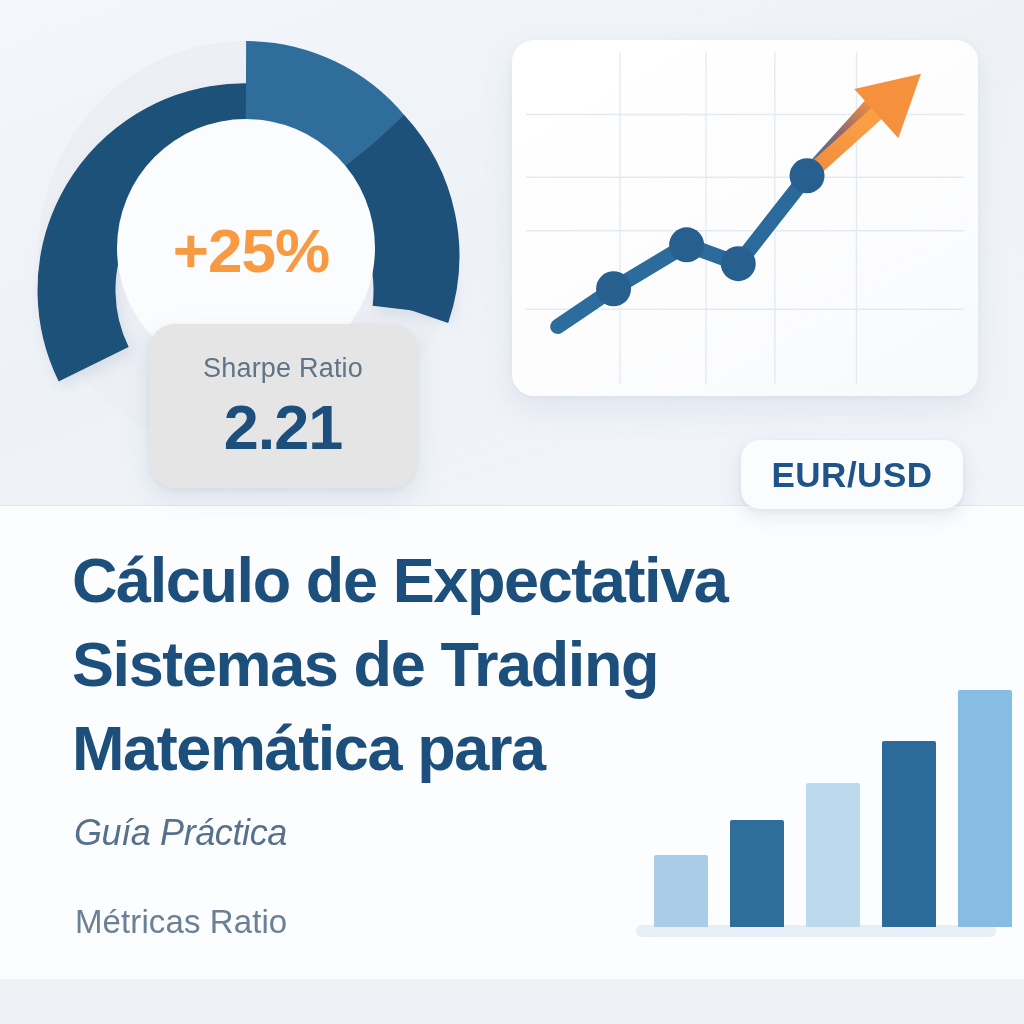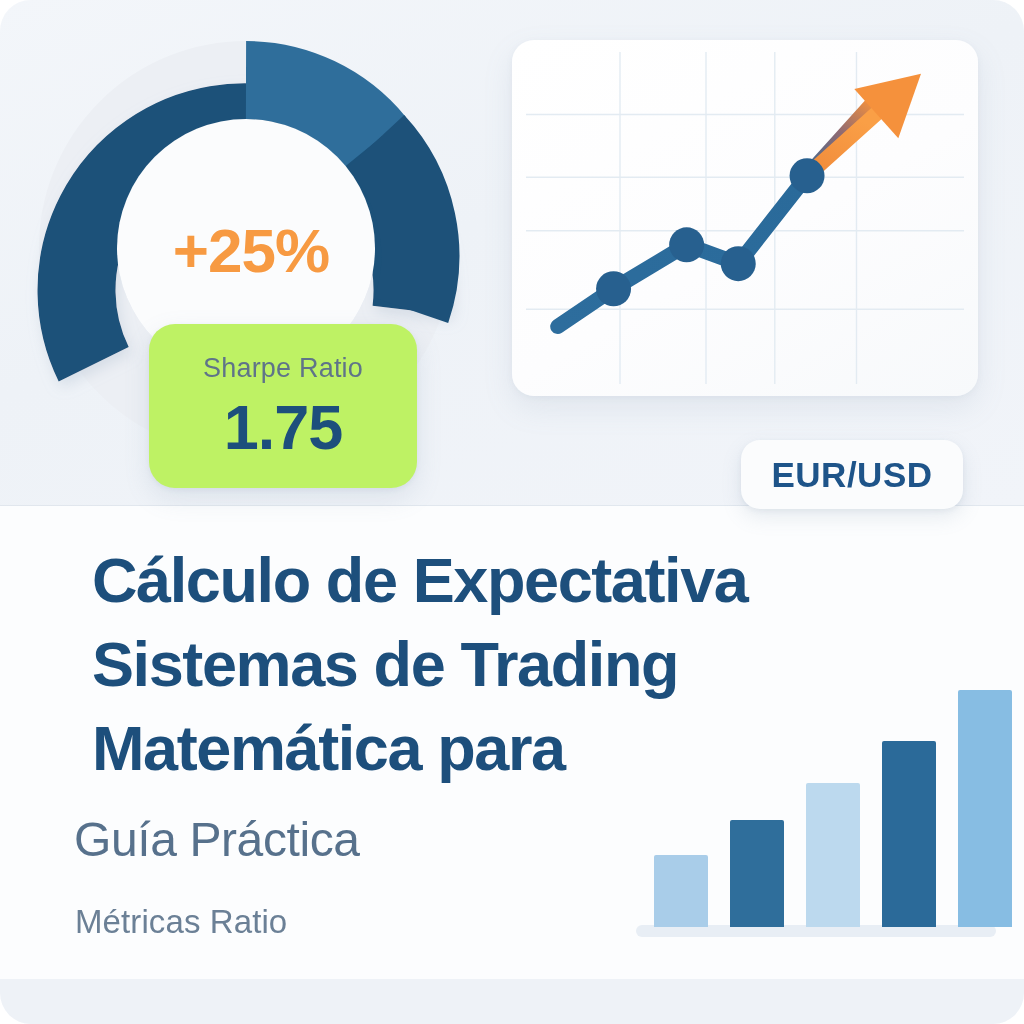--- a/index.html
+++ b/index.html
@@ -7,21 +7,20 @@
     width:1024px;height:1024px;
     font-family:"Liberation Sans","DejaVu Sans",sans-serif;
     background:#ffffff;
     overflow:hidden;
   }
   #poster{
     position:relative;
     width:1024px;height:1024px;
     background:#fdfdfe;
     overflow:hidden;
-    border-radius:31px;
   }
 
   
   .hero{
     position:absolute;left:0;top:0;width:1024px;height:506px;
     background:linear-gradient(160deg,#f3f6fa 0%,#eef2f7 45%,#f1f4f9 100%);
   }
   .hero:after{
     content:"";position:absolute;left:0;bottom:0;width:100%;height:1px;
     background:rgba(160,175,195,.18);
@@ -52,21 +51,21 @@
   .center-pct{
     position:absolute;left:104px;top:186px;width:250px;height:80px;
     display:flex;align-items:center;justify-content:center;
     font-size:62px;font-weight:bold;letter-spacing:-1px;
     color:#f79a42;
     text-shadow:0 1px 0 rgba(255,255,255,.7);
   }
 
   .sharpe-card{
     position:absolute;left:127px;top:300px;width:268px;height:164px;
-    background:#bef264;
+    background:#e5e5e5;
     border-radius:26px;
     box-shadow:0 10px 26px rgba(120,140,165,.16), 0 2px 5px rgba(120,140,165,.10);
     display:flex;flex-direction:column;align-items:center;justify-content:center;gap:8px;
   }
   .sharpe-label{
     font-size:27px;color:#5f7489;letter-spacing:.2px;margin-bottom:4px;
   }
   .sharpe-value{
     font-size:63px;font-weight:bold;color:#1d4f7c;letter-spacing:-1px;line-height:1;
   }
@@ -90,25 +89,25 @@
   .pill-text{
     font-size:35px;font-weight:bold;color:#1e5489;letter-spacing:.5px;
   }
 
   
   .headline{
     position:absolute;left:72px;top:538px;width:830px;
   }
   .h-line{
     font-size:63px;font-weight:bold;color:#1d4f7c;
-    line-height:84px;letter-spacing:-1.4px;white-space:nowrap;margin-left:20px;
+    line-height:84px;letter-spacing:-1.4px;white-space:nowrap;
   }
   .subtitle{
     position:absolute;left:74px;top:812px;
-    font-size:48px;color:#57718c;letter-spacing:-.4px;white-space:nowrap;
+    font-size:36px;color:#57718c;letter-spacing:-.4px;white-space:nowrap;font-style:italic;
   }
   .tertiary{
     position:absolute;left:75px;top:903px;
     font-size:33px;color:#6b8096;letter-spacing:.1px;white-space:nowrap;
   }
 
   
   .bars{
     position:absolute;left:636px;top:660px;width:360px;height:285px;
   }
@@ -146,21 +145,21 @@
 
       <path d="M 353.6 117.6 A 168 168 0 0 1 389.3 286.4" fill="none" stroke="#1d5179" stroke-width="78"></path>
 
       <circle cx="224" cy="224" r="129" fill="#fbfcfd"></circle>
     </svg>
 
     <div class="center-pct">+25%</div>
 
     <div class="sharpe-card">
       <div class="sharpe-label">Sharpe Ratio</div>
-      <div class="sharpe-value">1.75</div>
+      <div class="sharpe-value">2.21</div>
     </div>
   </div>
 
   <div class="chart-card">
     <svg id="linechart" width="466" height="356" viewBox="0 0 466 356">
       <defs>
         <linearGradient id="lineGrad" x1="0" y1="1" x2="1" y2="0">
           <stop offset="0%" stop-color="#2d6d9d"></stop>
           <stop offset="70%" stop-color="#2a6a9a"></stop>
           <stop offset="88%" stop-color="#8f6a72"></stop>

